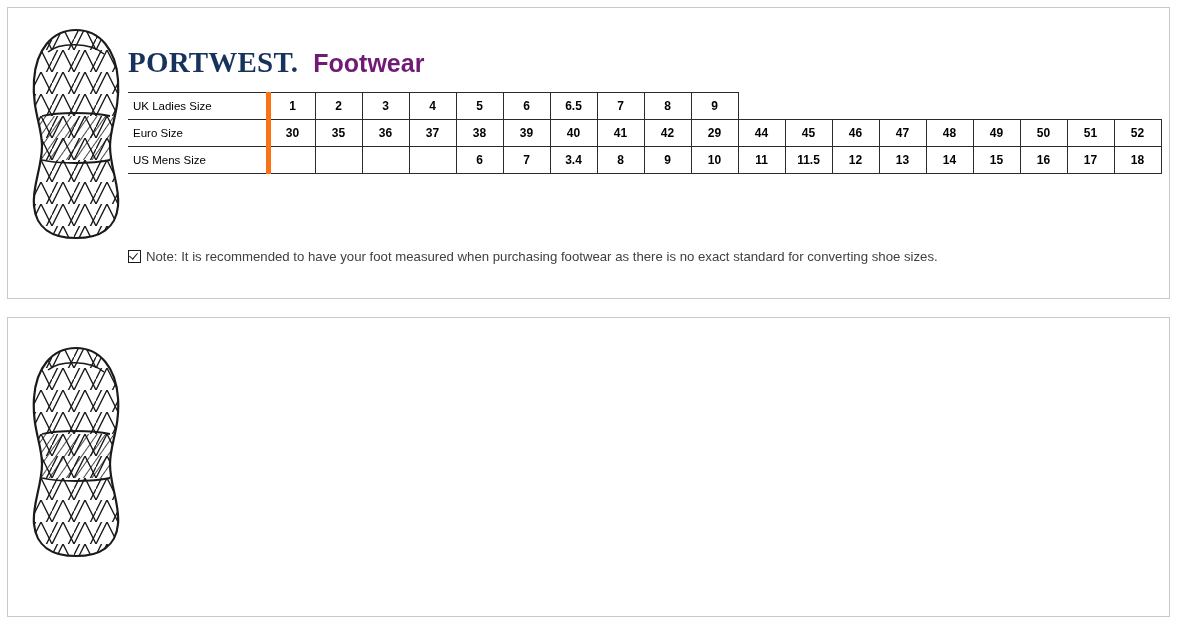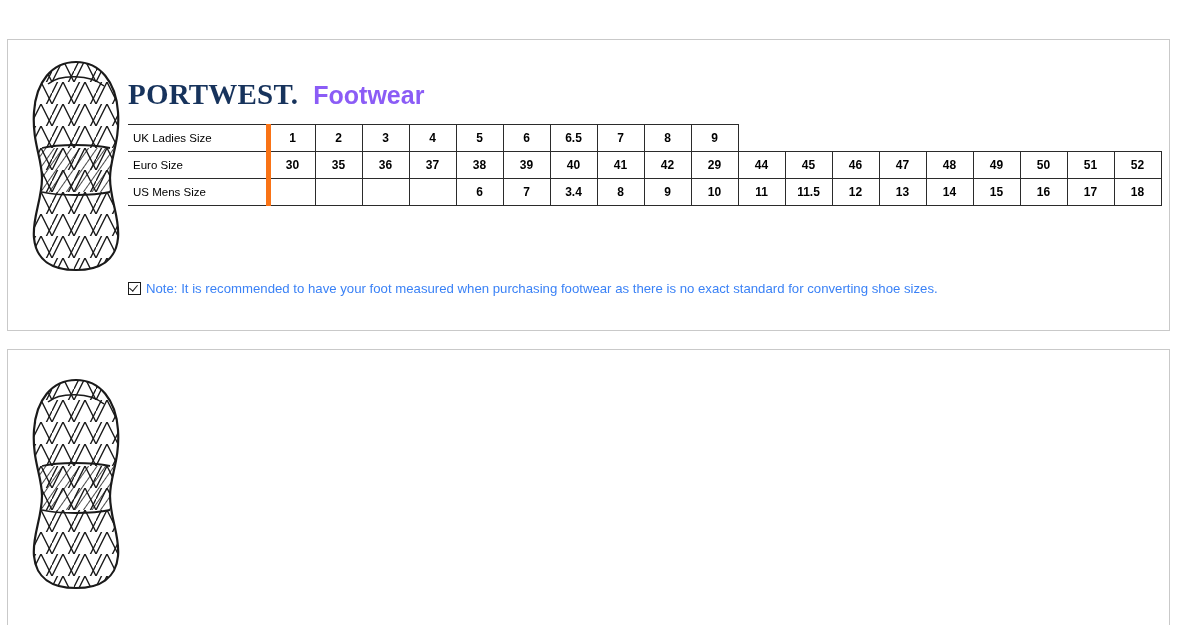--- a/index.html
+++ b/index.html
@@ -11,21 +11,20 @@
     width: 1177px;
     height: 625px;
     font-family: "Liberation Sans", sans-serif;
     color: #000;
     overflow: hidden;
   }
   .page {
     position: relative;
     width: 1177px;
     height: 540px;
-    margin-top: 32px;
   }
 
   
   .panel {
     position: absolute;
     left: 7px;
     border: 1px solid #c9c9c9;
     background: #fff;
     box-sizing: border-box;
   }
@@ -70,21 +69,21 @@
     line-height: 1;
     position: relative;
     padding-right: 4px;
   }
   .portwest-logo .dot {
     font-size: 29px;
   }
   .footwear-word {
     font-size: 25px;
     font-weight: 700;
-    color: #8b5cf6;
+    color: #701a75;
     line-height: 1;
     margin-left: 11px;
     position: relative;
     top: -1px;
   }
 
   
   table {
     position: absolute;
     border-collapse: collapse;
@@ -117,21 +116,21 @@
     border-left: none;
     border-right: none;
     border-top: none;
     border-bottom: none;
   }
 
   
   .note {
     position: absolute;
     font-size: 13.2px;
-    color: #3b82f6;
+    color: #404040;
     display: flex;
     align-items: center;
     white-space: nowrap;
   }
   #pw-note { left: 120px; top: 241px; }
   .note-check {
     display: inline-block;
     width: 11px;
     height: 11px;
     border: 1.5px solid #1a1a1a;

